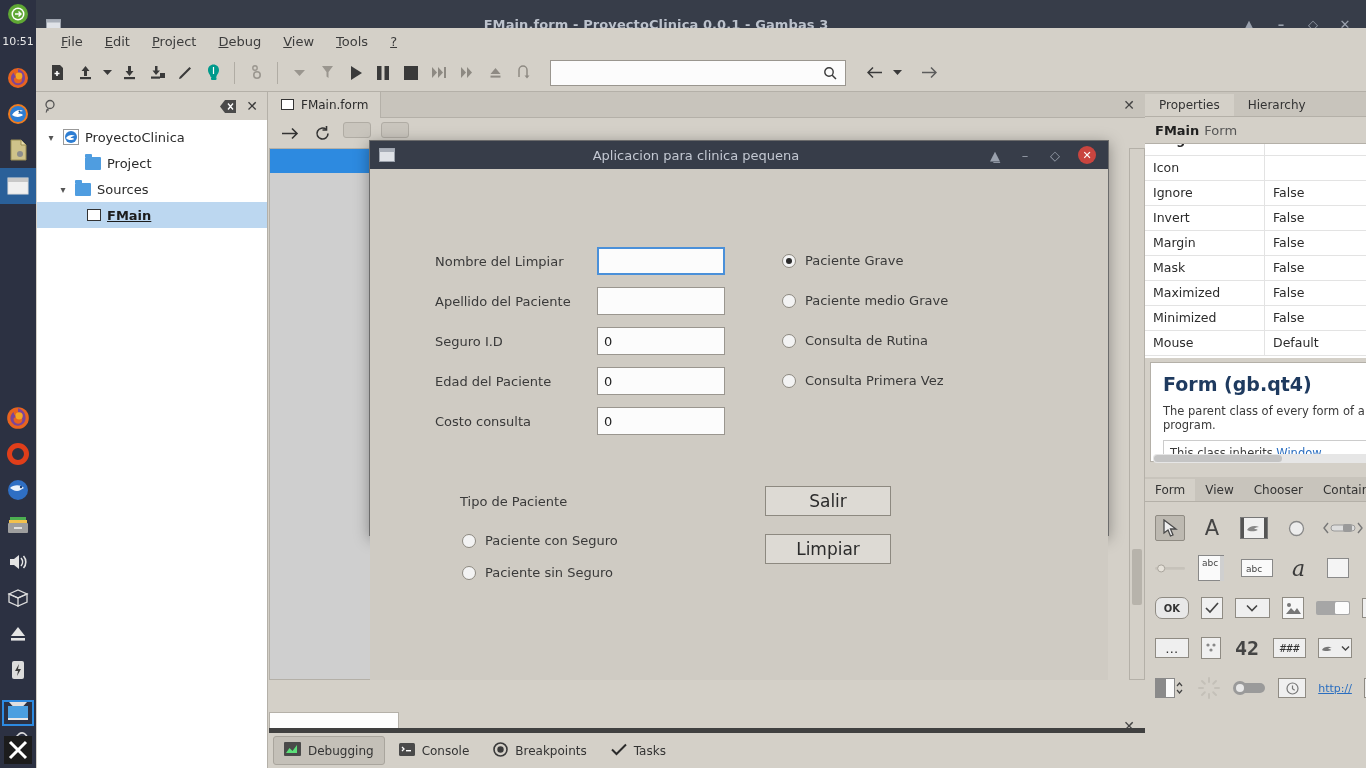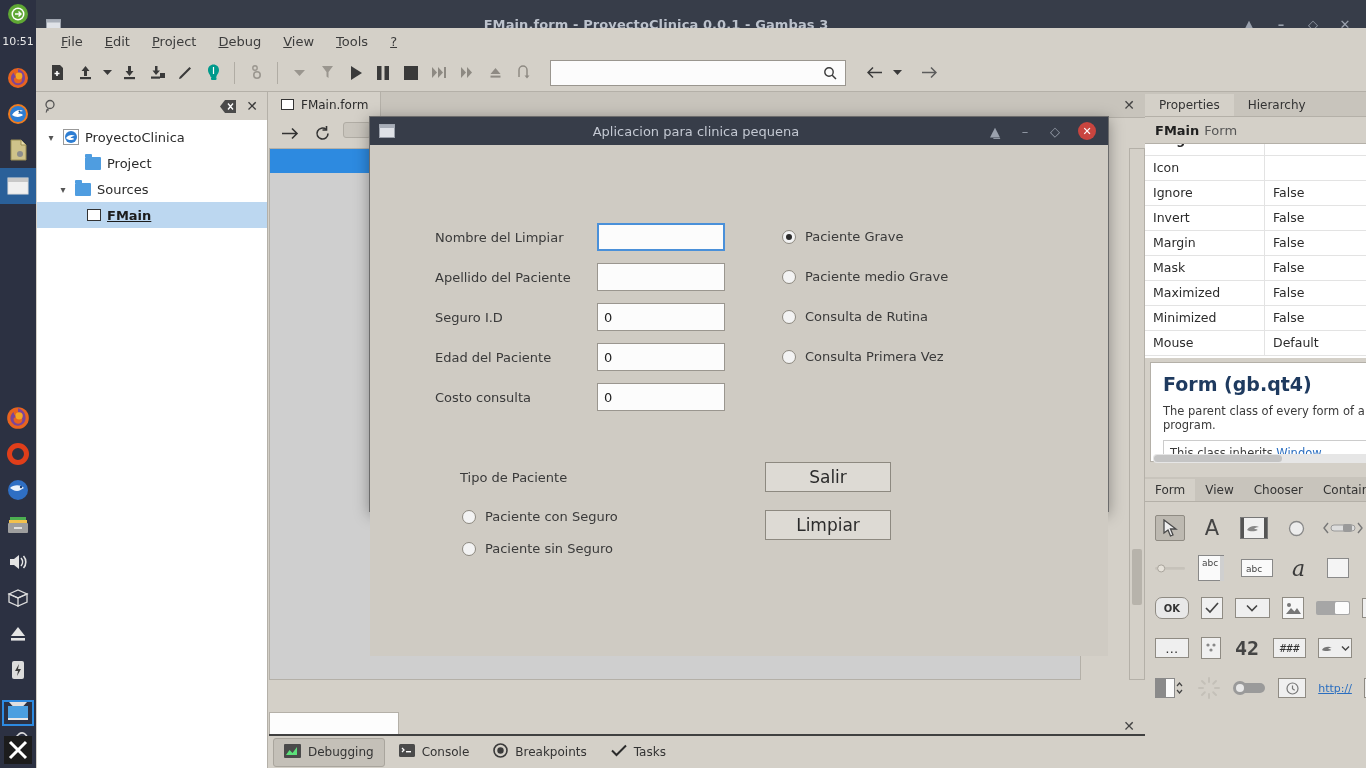--- a/index.html
+++ b/index.html
@@ -171,22 +171,22 @@
   #edpanel2 {
     position: absolute; left: 131px; top: 620px; right: 0; height: 72px;
     background: #d4d0c8;
   }
   #edpanel2 .p2-close { position: absolute; right: 10px; top: 6px; color: #444; font-size: 14px; }
   #edpanel2 .p2-white {
     position: absolute; left: 0; top: 22px; right: 0; bottom: 0; background: #fdfdfd;
     border: 1px solid #b4b0a8;
   }
   #statusbar {
-    position: absolute; left: 0; right: 0; bottom: 0; height: 34px;
-    background: #d4d0c8; border-top: 2px solid #404040;
+    position: absolute; left: 0; right: 0; bottom: 0; height: 40px;
+    background: #d4d0c8; border-top: 5px solid #404040;
     display: flex; align-items: center; gap: 4px; padding-left: 4px;
   }
   .sb-item {
     display: flex; align-items: center; gap: 7px; padding: 5px 10px;
     font-size: 12px; color: #333; border-radius: 3px;
   }
   .sb-item.active { background: #c4c0b8; border: 1px solid #a9a59d; }
 
   
   #rightpanel {
@@ -246,21 +246,21 @@
   .pico-btn {
     width: 34px; height: 22px; background: #e8e8e8; border: 1px solid #8f8b83;
     display: flex; align-items: center; justify-content: center;
     font-size: 10px; font-weight: bold; color: #333; border-radius: 7px;
   }
   .pico-sq { width: 22px; height: 22px; background: #f0f0f0; border: 1px solid #8f8b83; display:flex;align-items:center;justify-content:center; }
   .pico-wide { width: 36px; height: 20px; background: #efefef; border: 1px solid #8f8b83; display:flex;align-items:center;justify-content:center; font-size:10px; color:#333;}
 
   
   #dialog {
-    position: absolute; left: 333px; top: 116px; width: 740px; height: 396px;
+    position: absolute; left: 333px; top: 140px; width: 740px; height: 396px;
     background: #cfcbc3; border: 1px solid #6b6b6b;
     box-shadow: 0 3px 14px rgba(0,0,0,.35);
   }
   #dlgtitle {
     height: 28px; background: #373d49; display: flex; align-items: center;
   }
   #dlgtitle .dt-icon { width: 34px; display: flex; justify-content: center; }
   #dlgtitle .dt-text { flex: 1; text-align: center; color: #c3c8d2; font-size: 13px; }
   #dlgtitle .dt-btns { display: flex; align-items: center; gap: 16px; padding-right: 12px; }
   .dtbtn { color: #9aa1ad; font-size: 13px; width: 14px; text-align: center; }

